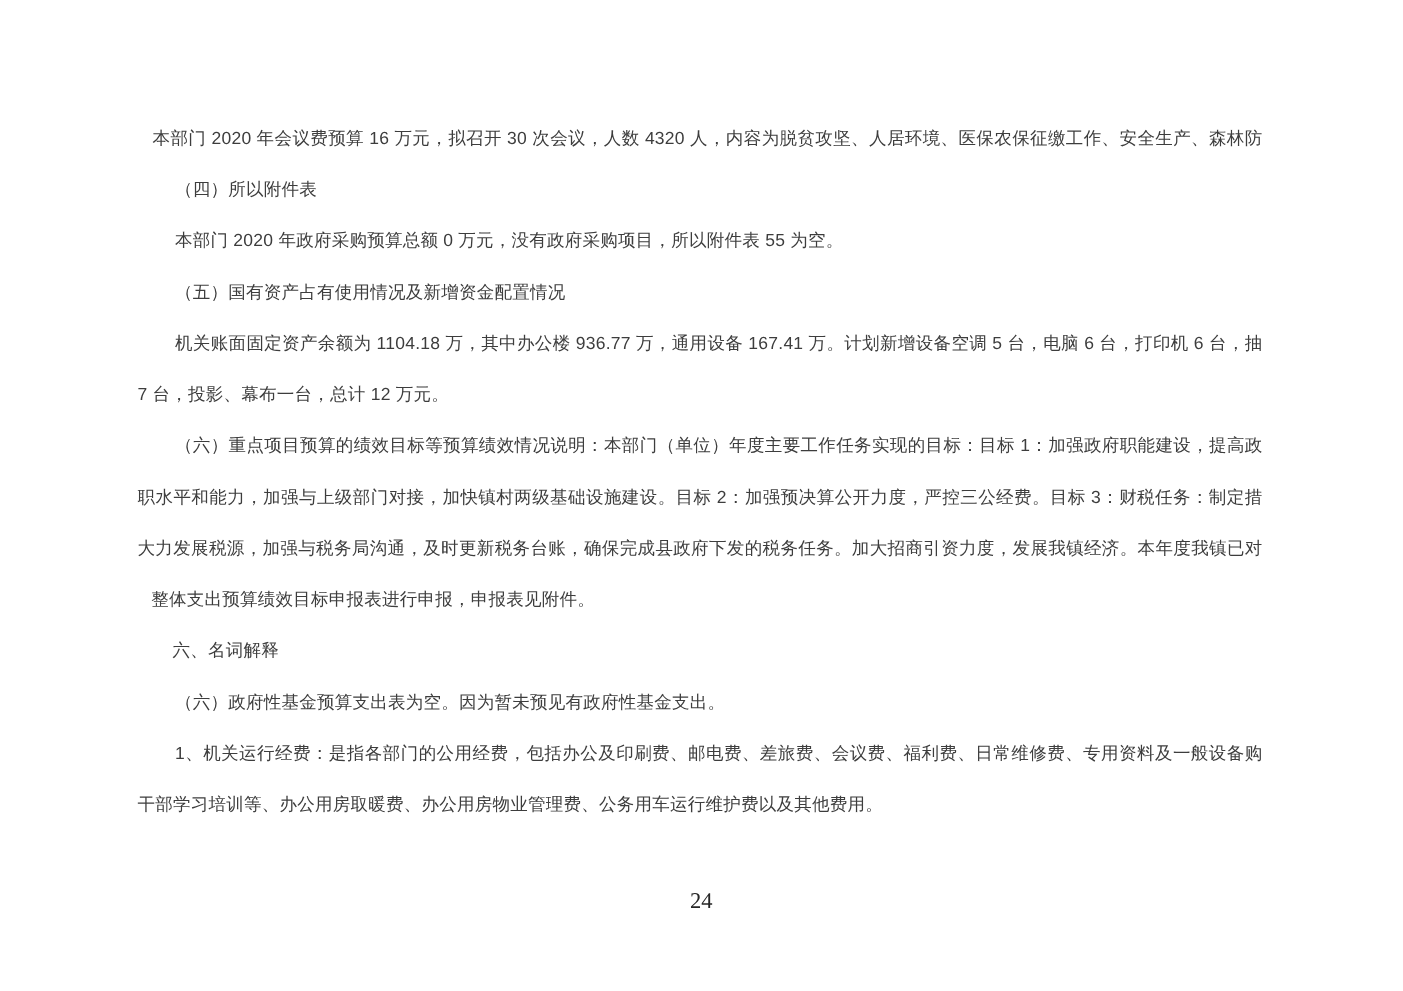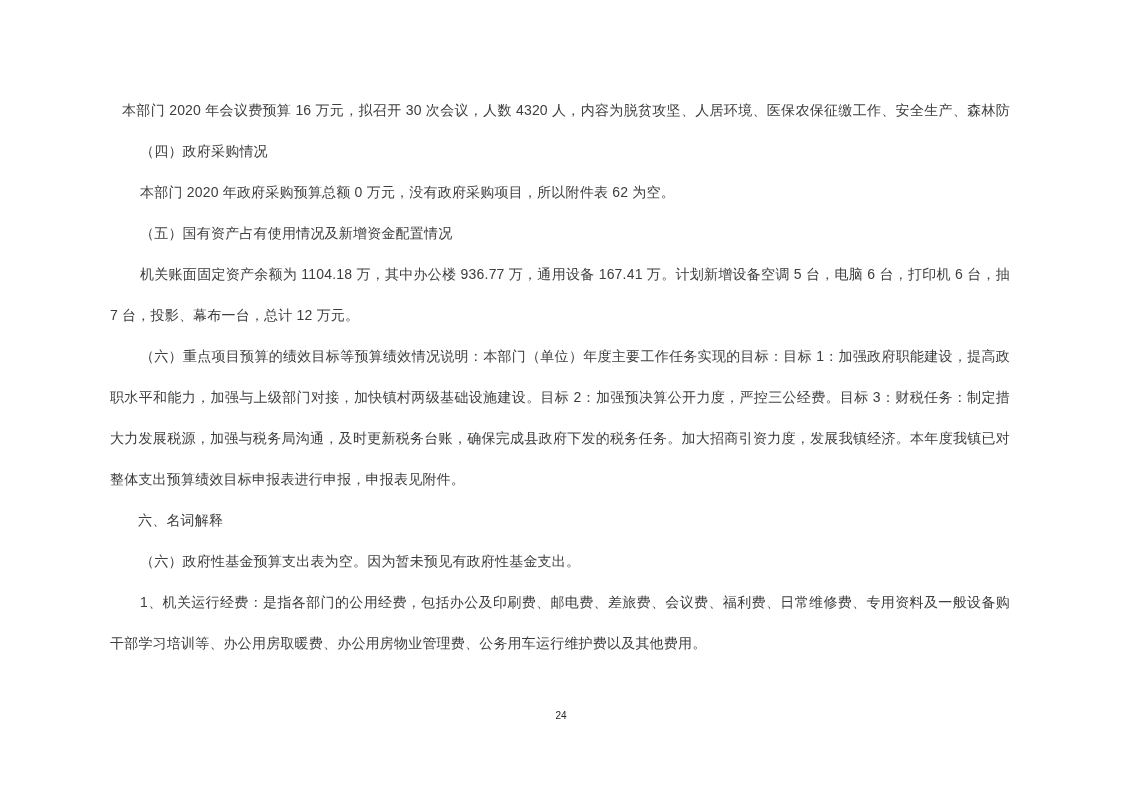--- a/index.html
+++ b/index.html
@@ -35,39 +35,39 @@
     text-align: justify;
     text-align-last: justify;
     text-justify: inter-character;
   }
   .page-number {
     position: absolute;
     left: 0;
     right: 0;
     top: 710px;
     text-align: center;
-    font-family: Liberation Sans, sans-serif;
-    font-size: 10px;
+    font-family: Liberation Serif, serif;
+    font-size: 18px;
     color: #262626;
   }
 </style>
 </head>
 <body>
 
 <div class="page">
   <div class="doc-body" id="doc-body">
       <div class="line j" style="padding-left: 12px;">本部门 2020 年会议费预算 16 万元，拟召开 30 次会议，人数 4320 人，内容为脱贫攻坚、人居环境、医保农保征缴工作、安全生产、森林防火及</div>
-      <div class="line" style="padding-left: 30px;">（四）政府采购情况</div>
-      <div class="line" style="padding-left: 30px;">本部门 2020 年政府采购预算总额 0 万元，没有政府采购项目，所以附件表 62 为空。</div>
+      <div class="line" style="padding-left: 30px;">（四）所以附件表</div>
+      <div class="line" style="padding-left: 30px;">本部门 2020 年政府采购预算总额 0 万元，没有政府采购项目，所以附件表 55 为空。</div>
       <div class="line" style="padding-left: 30px;">（五）国有资产占有使用情况及新增资金配置情况</div>
       <div class="line j" style="padding-left: 30px;">机关账面固定资产余额为 1104.18 万，其中办公楼 936.77 万，通用设备 167.41 万。计划新增设备空调 5 台，电脑 6 台，打印机 6 台，抽湿机</div>
       <div class="line" style="padding-left: 0px;">7 台，投影、幕布一台，总计 12 万元。</div>
       <div class="line j" style="padding-left: 30px;">（六）重点项目预算的绩效目标等预算绩效情况说明：本部门（单位）年度主要工作任务实现的目标：目标 1：加强政府职能建设，提高政府履</div>
       <div class="line j" style="padding-left: 0px;">职水平和能力，加强与上级部门对接，加快镇村两级基础设施建设。目标 2：加强预决算公开力度，严控三公经费。目标 3：财税任务：制定措施，</div>
       <div class="line j" style="padding-left: 0px;">大力发展税源，加强与税务局沟通，及时更新税务台账，确保完成县政府下发的税务任务。加大招商引资力度，发展我镇经济。本年度我镇已对部门</div>
-      <div class="line" style="padding-left: 0px;">整体支出预算绩效目标申报表进行申报，申报表见附件。</div>
+      <div class="line" style="padding-left: 0px; margin-left: 11px;">整体支出预算绩效目标申报表进行申报，申报表见附件。</div>
       <div class="line" style="padding-left: 28px;">六、名词解释</div>
       <div class="line" style="padding-left: 30px;">（六）政府性基金预算支出表为空。因为暂未预见有政府性基金支出。</div>
       <div class="line j" style="padding-left: 30px;">1、机关运行经费：是指各部门的公用经费，包括办公及印刷费、邮电费、差旅费、会议费、福利费、日常维修费、专用资料及一般设备购置费、</div>
       <div class="line" style="padding-left: 0px;">干部学习培训等、办公用房取暖费、办公用房物业管理费、公务用车运行维护费以及其他费用。</div>
     </div>
   <div class="page-number">24</div>
 </div>
 
 </body></html>

